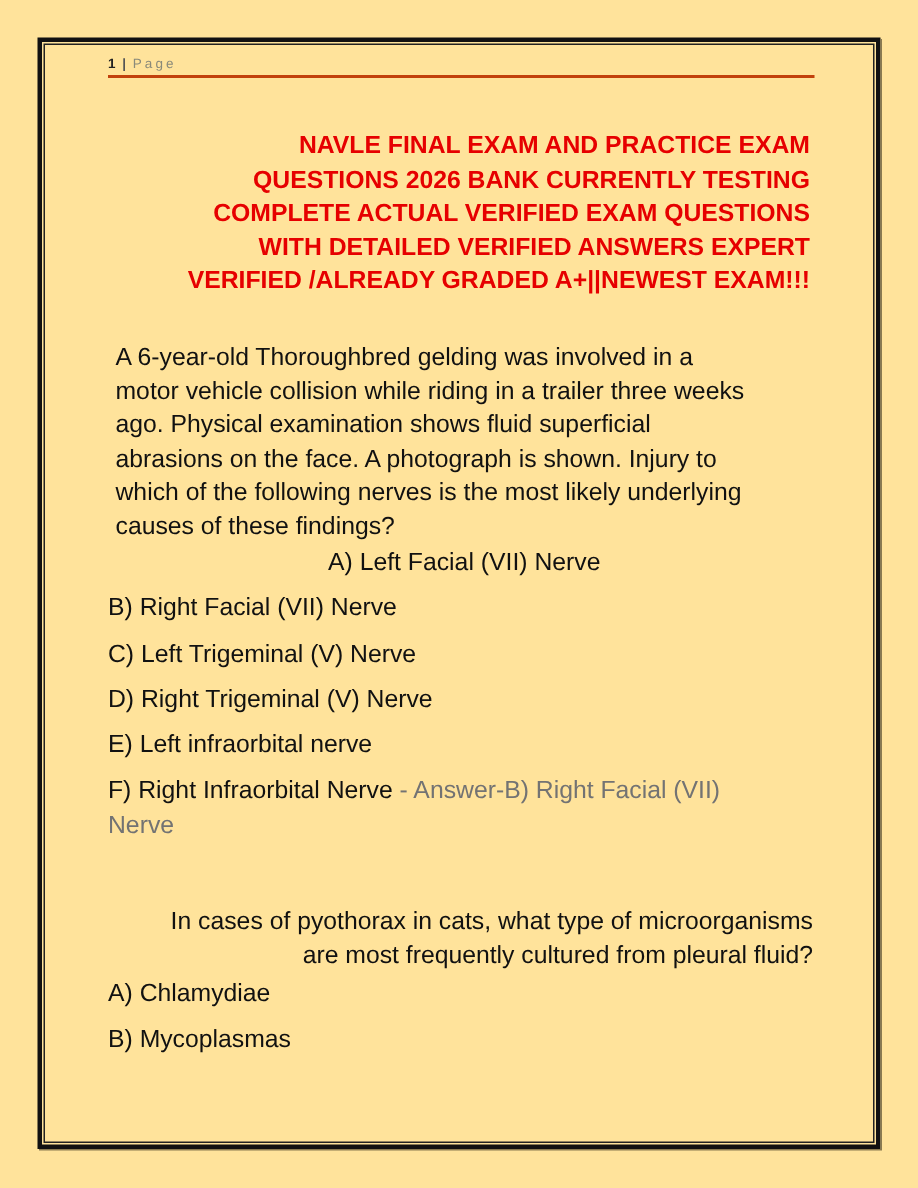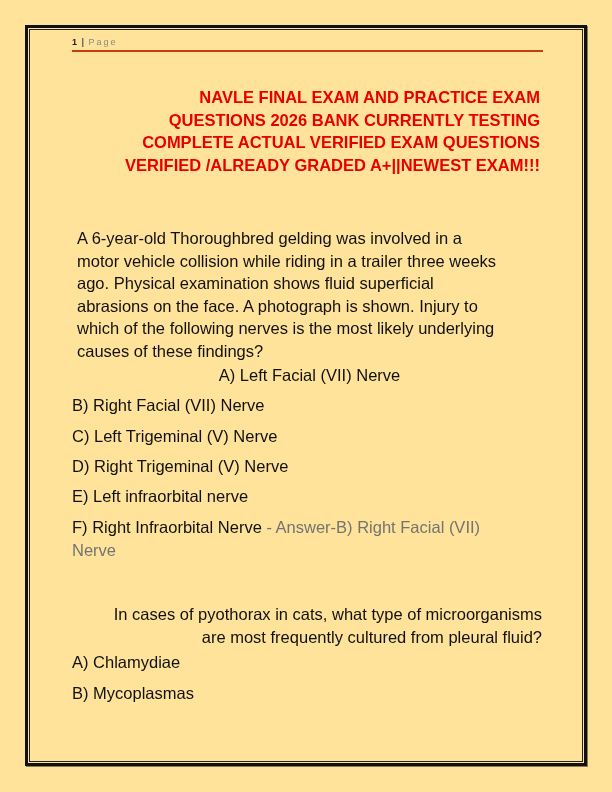--- a/index.html
+++ b/index.html
@@ -94,20 +94,21 @@
 <div class="page-header">
   <span class="page-num">1</span>
   <span class="page-sep">|</span>
   <span class="page-word">Page</span>
 </div>
 
 <div class="title">
   <div>NAVLE FINAL EXAM AND PRACTICE EXAM</div>
   <div>QUESTIONS 2026 BANK CURRENTLY TESTING</div>
   <div>COMPLETE ACTUAL VERIFIED EXAM QUESTIONS</div>
+  <div>WITH DETAILED VERIFIED ANSWERS EXPERT</div>
   <div>VERIFIED /ALREADY GRADED A+||NEWEST EXAM!!!</div>
 </div>
 
 <div class="q-block" style="top:222px;">
   <div class="q-text">
     <div>A 6-year-old Thoroughbred gelding was involved in a</div>
     <div>motor vehicle collision while riding in a trailer three weeks</div>
     <div>ago. Physical examination shows fluid superficial</div>
     <div>abrasions on the face. A photograph is shown. Injury to</div>
     <div>which of the following nerves is the most likely underlying</div>

